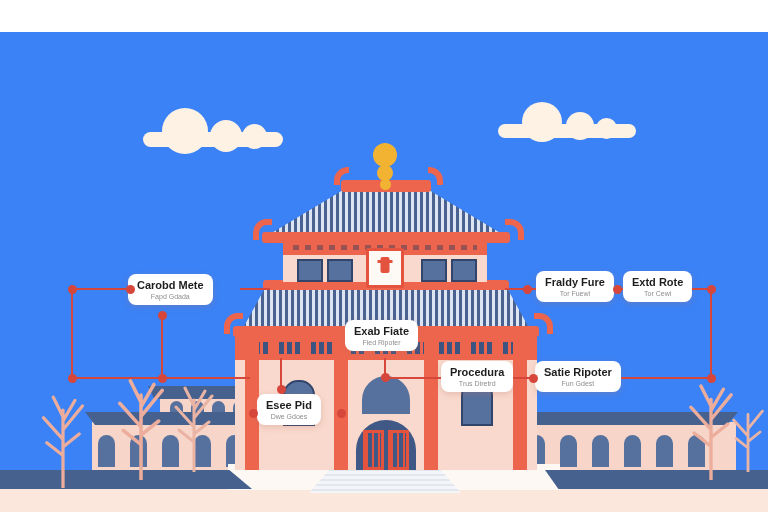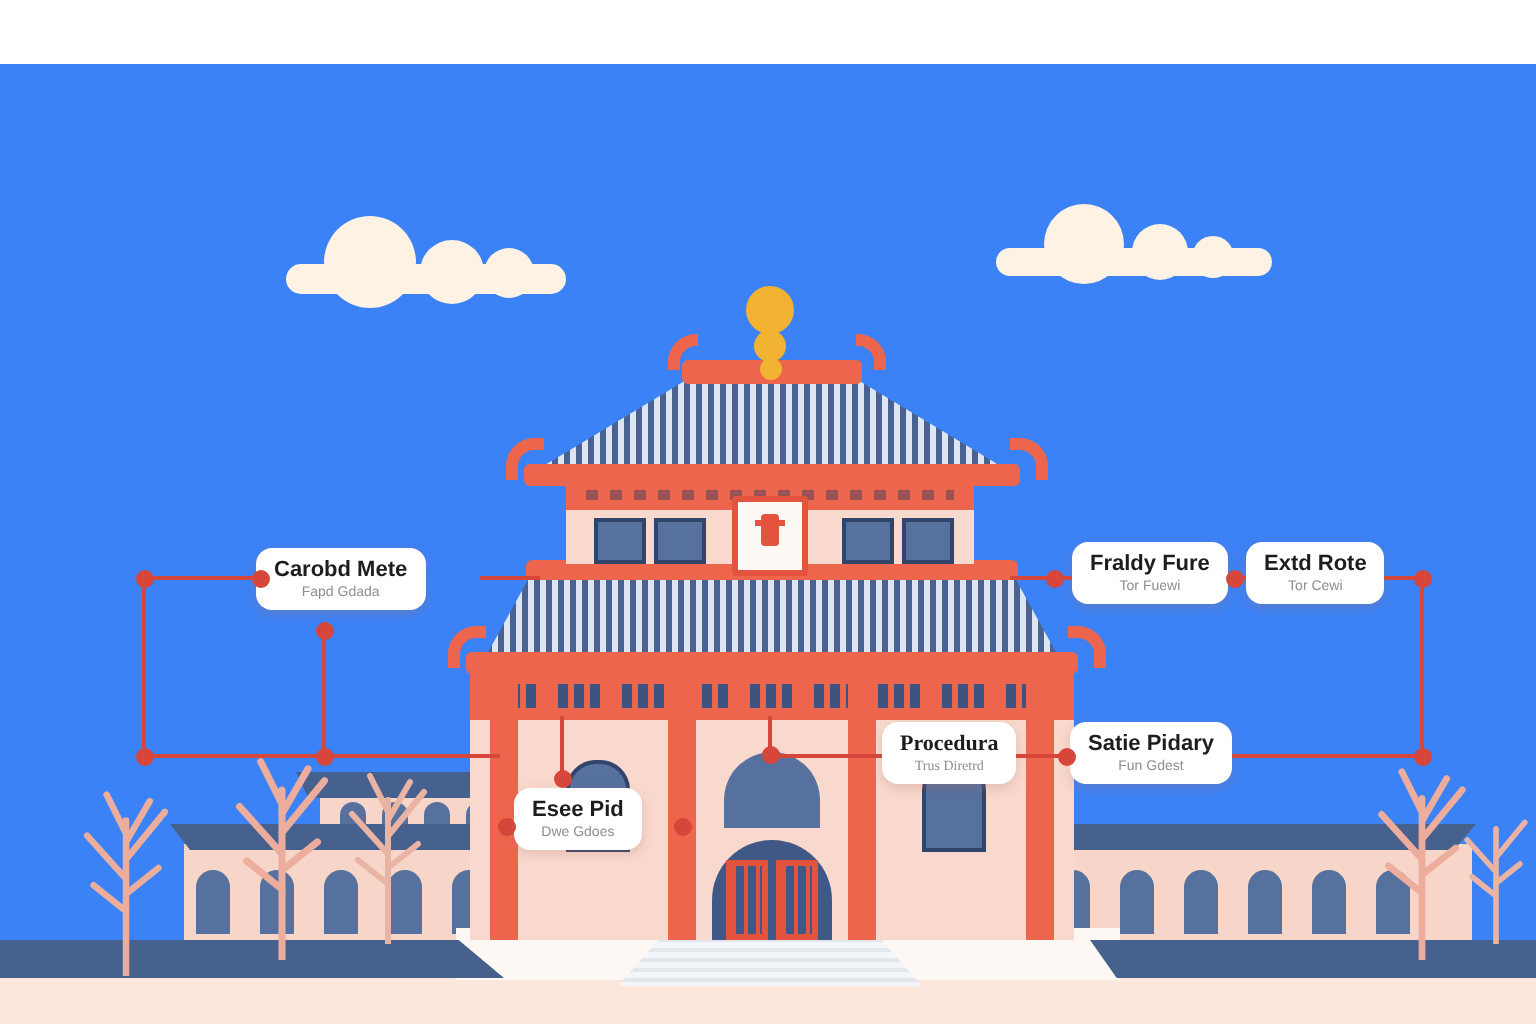--- a/index.html
+++ b/index.html
@@ -93,21 +93,21 @@
   .callout{position:absolute;z-index:31;background:#ffffff;border-radius:8px;
     padding:5px 9px 4px;text-align:center;white-space:nowrap;
     box-shadow:0 2px 6px rgba(175,110,100,.28);}
   .callout .t{font-size:11px;font-weight:bold;color:#1d1d1f;line-height:13px;}
   .callout .s{font-size:7px;color:#8d8d92;line-height:9px;}
   #cl-carabd   {left:128px;top:242px;}
   #cl-fesd     {left:255px;top:288px;}
   #cl-exab     {left:345px;top:288px;}
   #cl-fraldy   {left:536px;top:239px;}
   #cl-extd     {left:623px;top:239px;}
-  #cl-procedura{left:441px;top:329px;font-family:Liberation Serif, serif;}
+  #cl-procedura{left:441px;top:329px;}
   #cl-satie    {left:535px;top:329px;}
   #cl-esee     {left:257px;top:362px;text-align:center;}
 </style>
 </head>
 <body>
 
 <div id="canvas">
 
   <div>
     <div class="cloud-part" style="left:162px;top:76px;width:46px;height:46px;"></div>
@@ -230,34 +230,38 @@
   <div class="cdot" style="left:527px;top:257px;"></div>
   <div class="cdot" style="left:617px;top:257px;"></div>
   <div class="cdot" style="left:711px;top:257px;"></div>
   <div class="cdot" style="left:253px;top:381px;"></div>
   <div class="cdot" style="left:341px;top:381px;"></div>
 
   <div class="callout" id="cl-carabd">
     <div class="t">Carobd Mete</div>
     <div class="s">Fapd Gdada</div>
   </div>
+  <div class="callout" id="cl-exab">
+    <div class="t">Exab Fiate</div>
+    <div class="s">Fied Ripoter</div>
+  </div>
   <div class="callout" id="cl-extd">
     <div class="t">Extd Rote</div>
     <div class="s">Tor Cewi</div>
   </div>
   <div class="callout" id="cl-fraldy">
     <div class="t">Fraldy Fure</div>
     <div class="s">Tor Fuewi</div>
   </div>
   <div class="callout" id="cl-procedura">
     <div class="t">Procedura</div>
     <div class="s">Trus Diretrd</div>
   </div>
   <div class="callout" id="cl-satie">
-    <div class="t">Satie Pidary</div>
+    <div class="t">Satie Ripoter</div>
     <div class="s">Fun Gdest</div>
   </div>
   <div class="callout" id="cl-esee">
     <div class="t">Esee Pid</div>
     <div class="s">Dwe Gdoes</div>
   </div>
 
 </div>
 
 </body></html>

